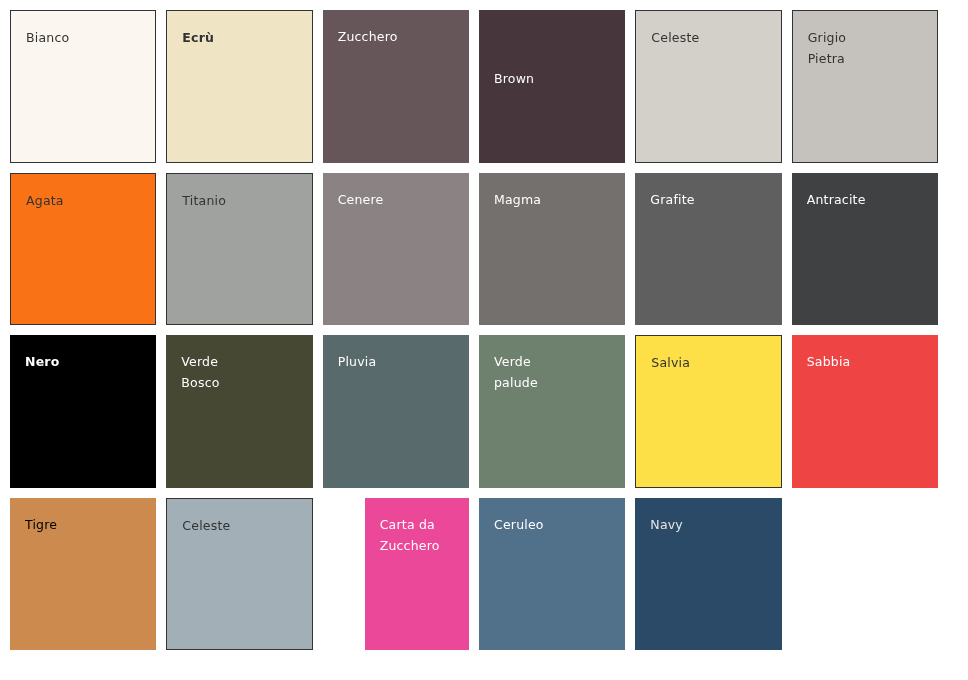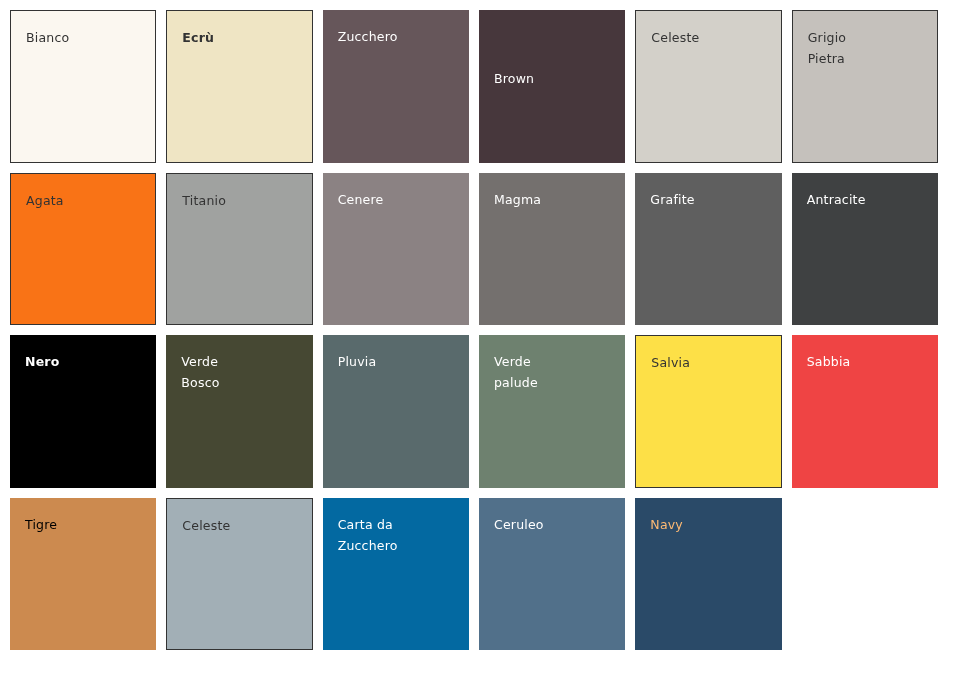--- a/index.html
+++ b/index.html
@@ -103,23 +103,23 @@
     </div>
     <div class="swatch" style="background: #ef4444; padding-left: 10px;">
       <span class="swatch-label" style="color: rgb(255, 255, 255);">Sabbia</span>
     </div>
     <div class="swatch" style="background: rgb(204, 138, 79);">
       <span class="swatch-label" style="color: #000000;">Tigre</span>
     </div>
     <div class="swatch bordered" style="background: rgb(162, 175, 182); border-color: rgb(51, 51, 51);">
       <span class="swatch-label" style="color: rgb(51, 51, 51);">Celeste</span>
     </div>
-    <div class="swatch" style="background: #0369a1;">
+    <div class="swatch" style="background: #ec4899; margin-left: 42px;">
       <span class="swatch-label" style="color: rgb(255, 255, 255);">Carta da
 Zucchero</span>
     </div>
     <div class="swatch" style="background: rgb(81, 112, 138);">
       <span class="swatch-label" style="color: rgb(255, 255, 255);">Ceruleo</span>
     </div>
     <div class="swatch" style="background: rgb(42, 74, 104);">
-      <span class="swatch-label" style="color: #fdba74;">Navy</span>
+      <span class="swatch-label" style="color: #e5e5e5;">Navy</span>
     </div>
   </div>
 
 </body></html>

